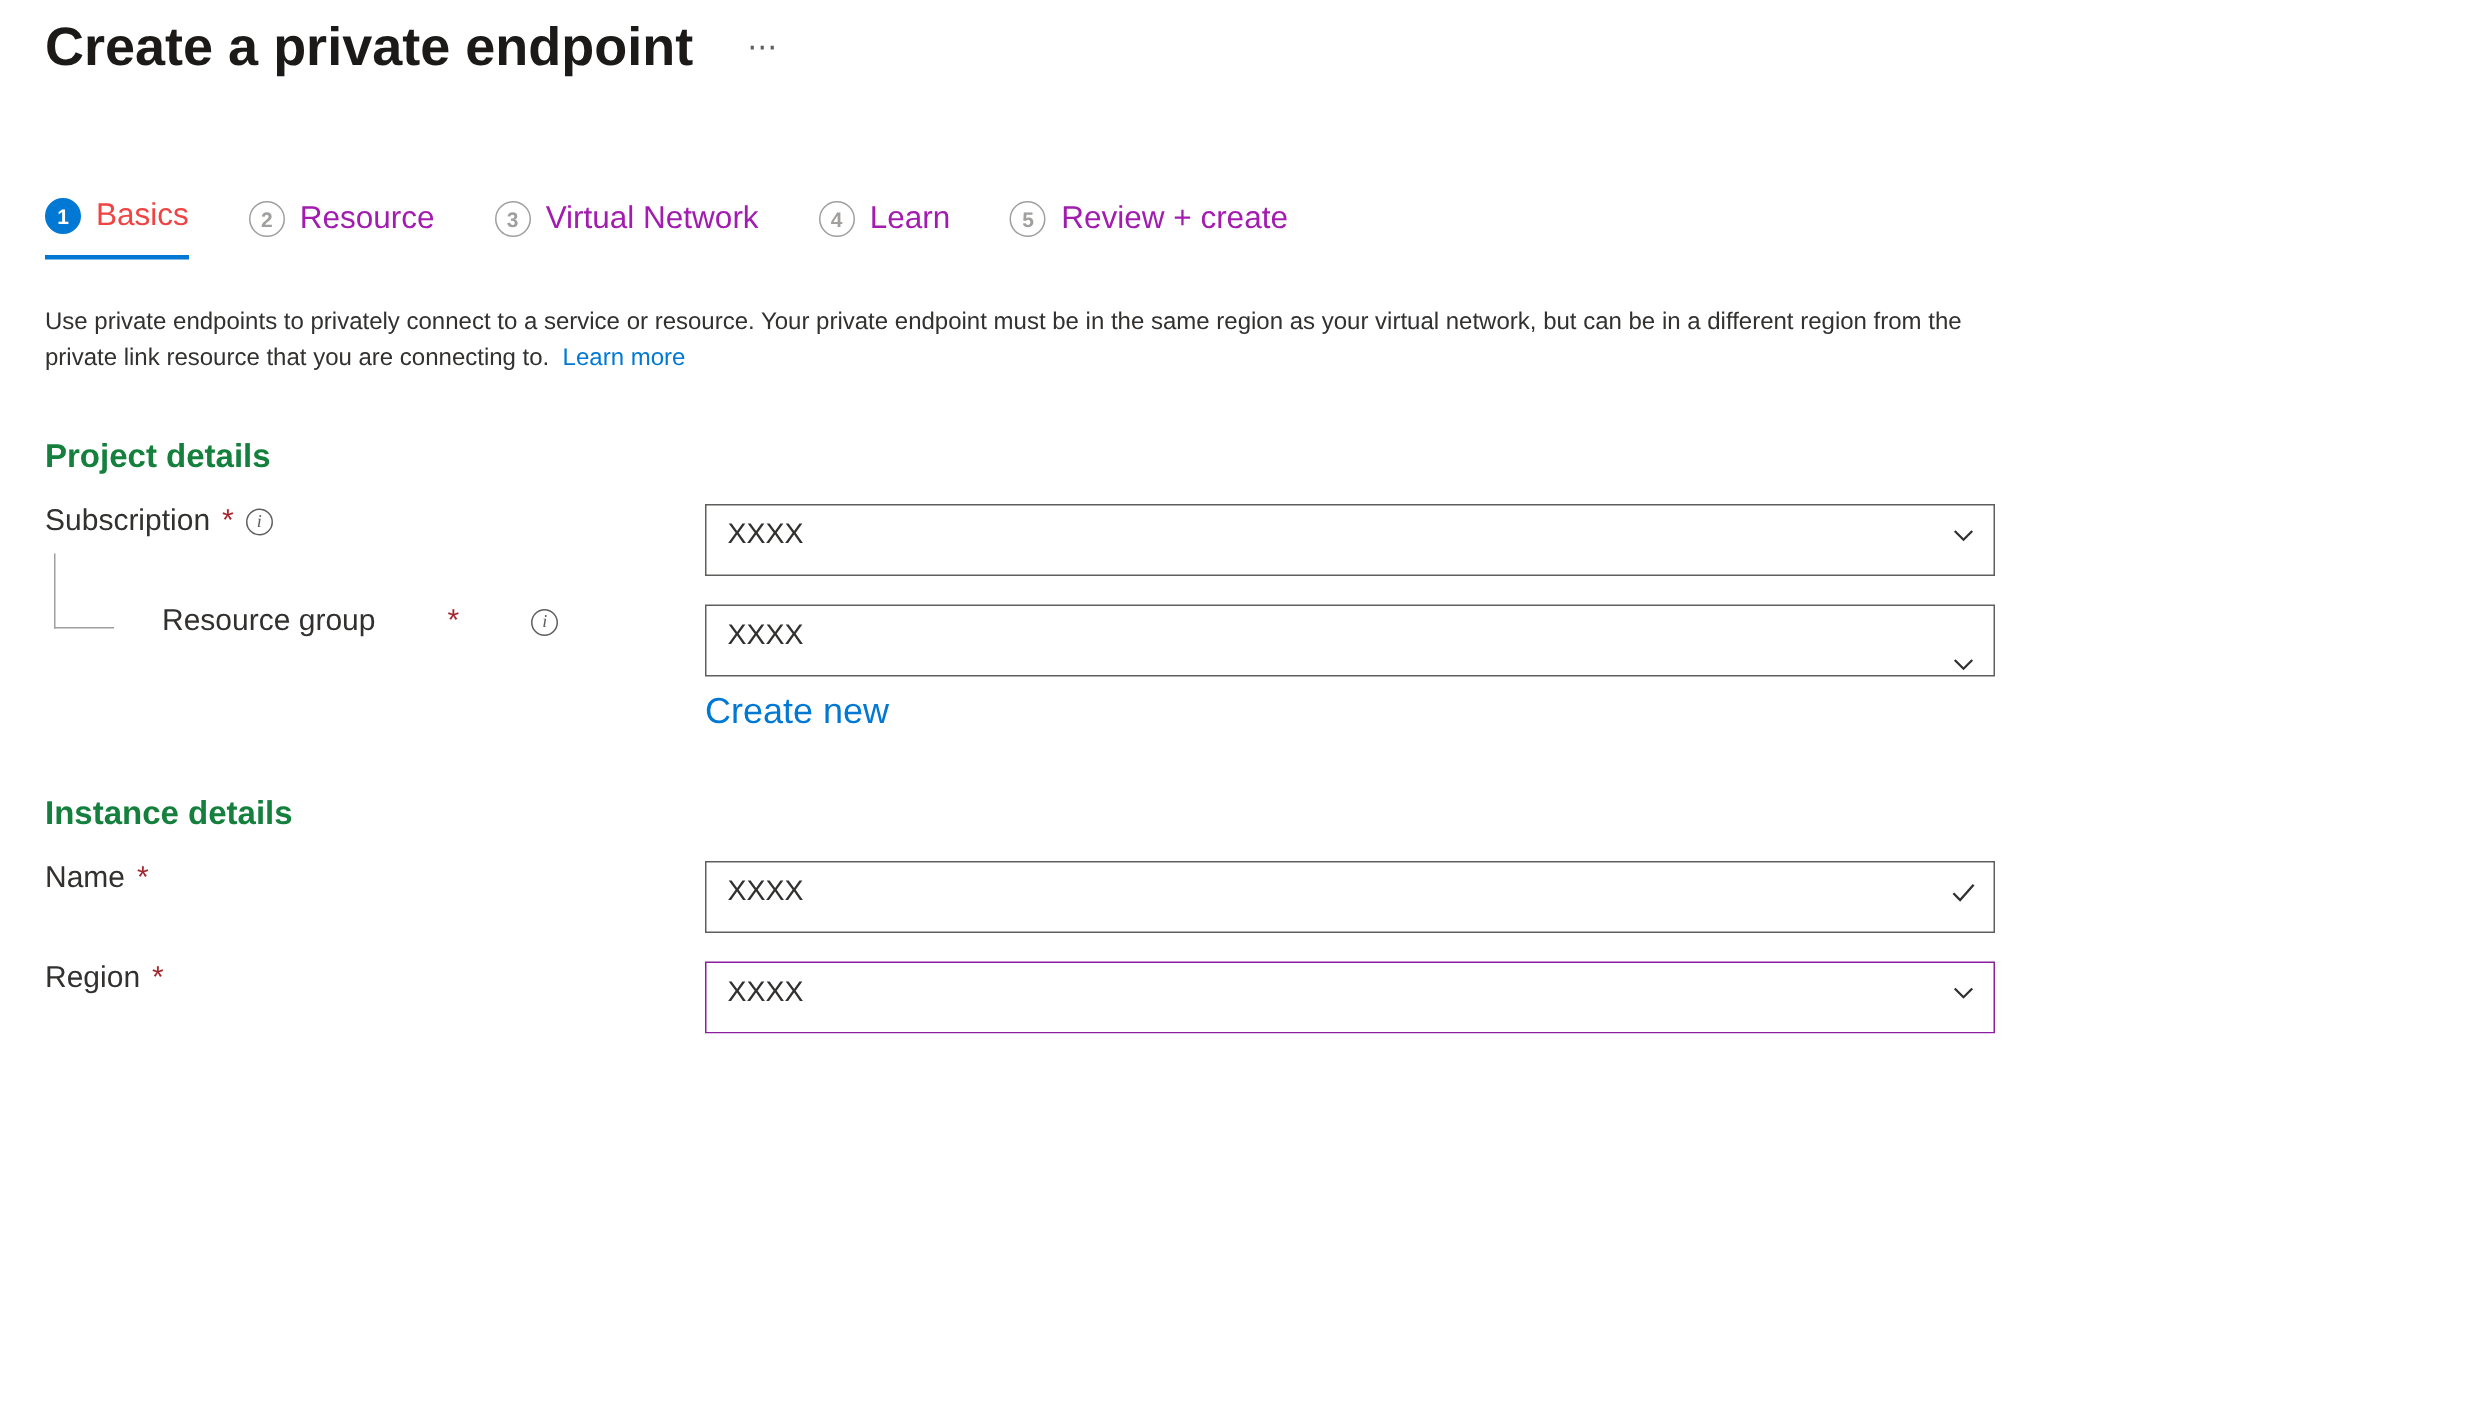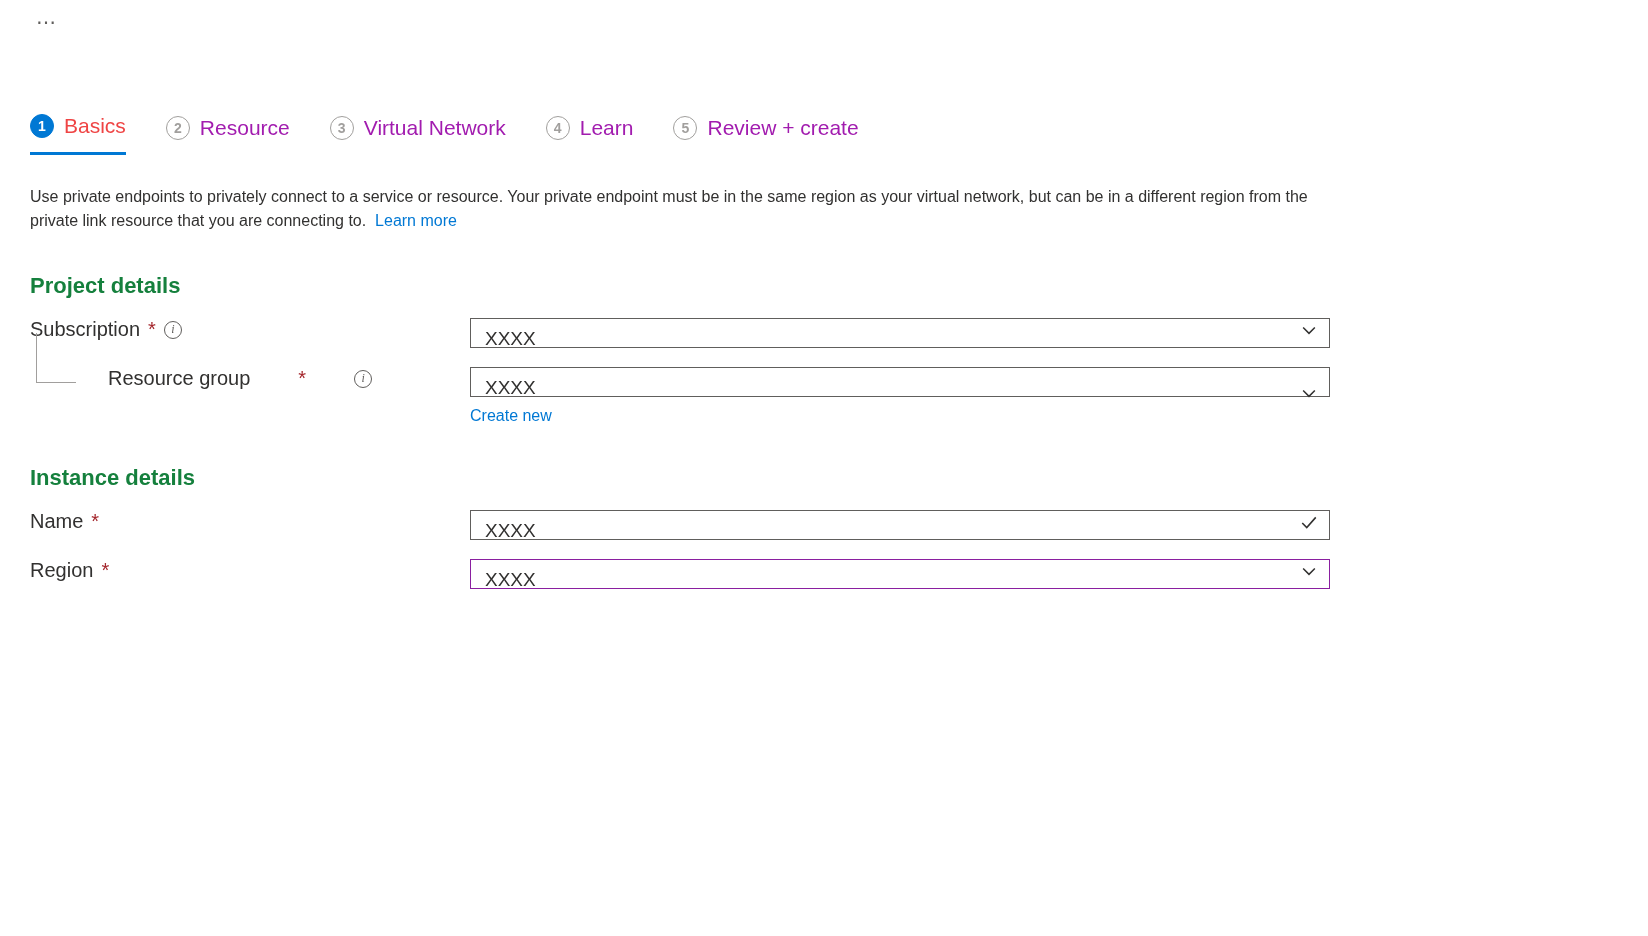--- a/index.html
+++ b/index.html
@@ -33,33 +33,34 @@
     .info-icon {
       width: 18px; height: 18px; border: 1px solid #605e5c; border-radius: 50%;
       display: inline-flex; align-items: center; justify-content: center;
       font-size: 12px; color: #605e5c; font-style: italic; font-family: serif;
       cursor: default;
     }
     .input-wrap { flex: 0 0 860px; position: relative; }
     .select-box {
       width: 100%; border: 1px solid #605e5c; padding: 8px 40px 8px 14px;
       font-size: 19px; background: #fff; color: #323130; cursor: pointer;
-      height: 30px; line-height: 24px;
+      height: 48px; line-height: 24px;
     }
     .select-box.highlight { border: 1.5px solid #8a1fa0; }
     .chev { position: absolute; right: 14px; top: 50%; transform: translateY(-50%); pointer-events: none; }
     .chev svg { width: 14px; height: 14px; }
     .check-ic { position: absolute; right: 12px; top: 50%; transform: translateY(-50%); pointer-events: none; }
     .check-ic svg { width: 18px; height: 18px; }
-    .create-new { display: inline-block; margin-top: 10px; color: #0078d4; font-size: 16px; cursor: pointer; text-align: center; }
+    .create-new { display: inline-block; margin-top: 10px; color: #0078d4; font-size: 24px; cursor: pointer; text-align: center; }
   </style>
 </head>
 <body>
 
 <div class="header-row">
+  <h1 class="page-title">Create a private endpoint</h1>
   <span class="more-btn">⋯</span>
 </div>
 
 <div class="tabs">
   <div class="tab active">
     <span class="tab-circle active">1</span>
     <span class="tab-label">Basics</span>
   </div>
   <div class="tab">
     <span class="tab-circle">2</span>

